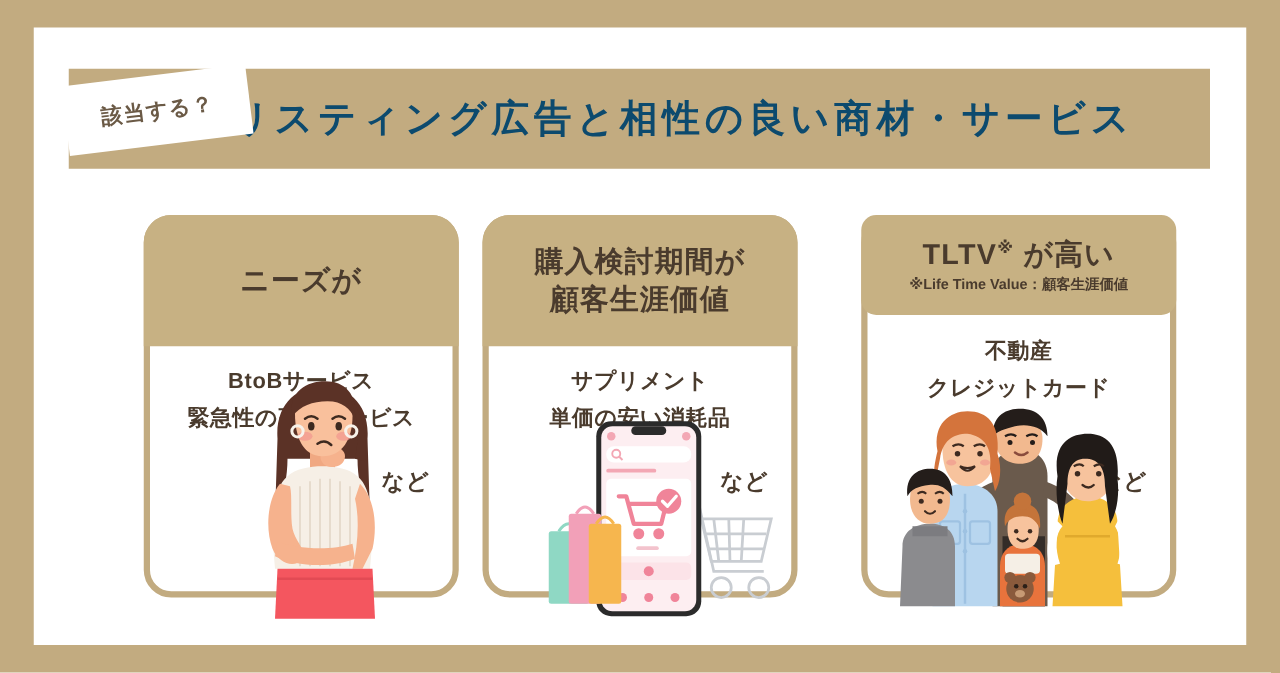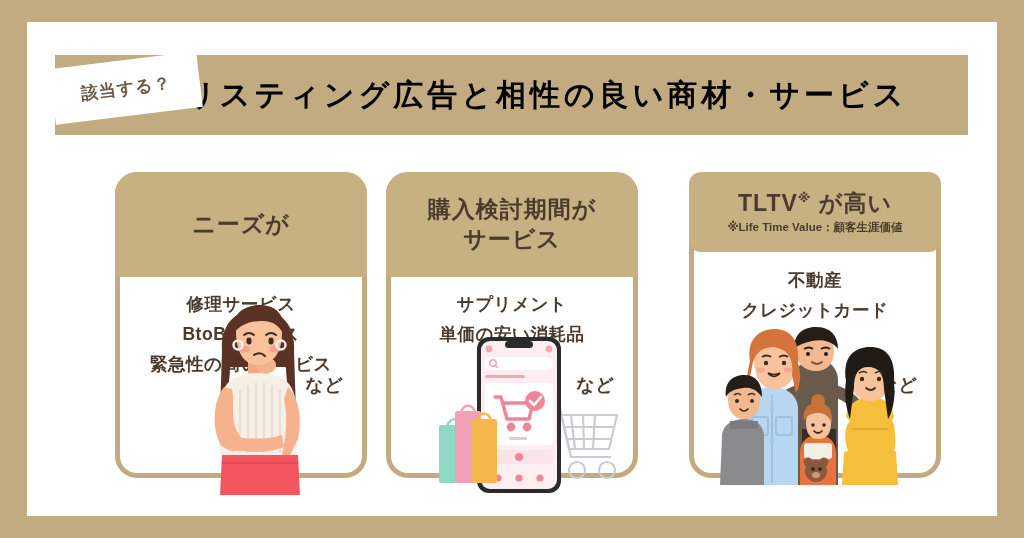--- a/index.html
+++ b/index.html
@@ -17,21 +17,21 @@
   }
 
   
   .header-bar{
     position:absolute;left:55px;top:55px;width:913px;height:80px;
     background:#c2ab80;
   }
   .header-title{
     position:absolute;left:185px;top:55px;width:790px;height:80px;
     display:flex;align-items:center;
-    color:#000000;
+    color:#0c4a6e;
     font-size:30px;font-weight:700;letter-spacing:4px;
     white-space:nowrap;
   }
   .badge{
     position:absolute;left:52px;top:60px;
     width:148px;height:56px;background:#ffffff;
     transform:rotate(-7deg);
     display:flex;align-items:center;justify-content:center;
   }
   .badge span{
@@ -106,21 +106,20 @@
   <div class="header-title">リスティング広告と相性の良い商材・サービス</div>
   <div class="badge">
     <span>該当する？</span>
   </div>
 
   <div class="card" id="card-1">
     <div class="card-head h2line">
       <div class="line">ニーズが</div>
     </div>
     <div class="card-body b2">
-      <div class="item">修理サービス</div>
       <div class="item">BtoBサービス</div>
       <div class="item">緊急性の高いサービス</div>
     </div>
     <div class="nado n2">など</div>
 
     <div class="illus">
       <svg width="160" height="190" viewBox="0 0 160 190" style="left:58px;top:128px;">
 
         <path d="M44 46 C42 18 60 4 80 4 C100 4 118 18 116 46 L118 108 C112 96 108 78 108 62 L52 62 C52 78 48 96 42 108 Z" fill="#5b3226"></path>
 
@@ -164,21 +163,21 @@
 
         <path d="M44 150 L120 150 L122 190 L42 190 Z" fill="#f4565f"></path>
         <path d="M44 158 L120 158" stroke="#e24a54" stroke-width="2"></path>
       </svg>
     </div>
   </div>
 
   <div class="card" id="card-2">
     <div class="card-head h2line">
       <div class="line">購入検討期間が</div>
-      <div class="line">サービス</div>
+      <div class="line">顧客生涯価値</div>
     </div>
     <div class="card-body b2">
       <div class="item">サプリメント</div>
       <div class="item">単価の安い消耗品</div>
     </div>
     <div class="nado n2">など</div>
 
     <div class="illus">
       <svg width="200" height="160" viewBox="0 0 200 160" style="left:30px;top:160px;">
 

